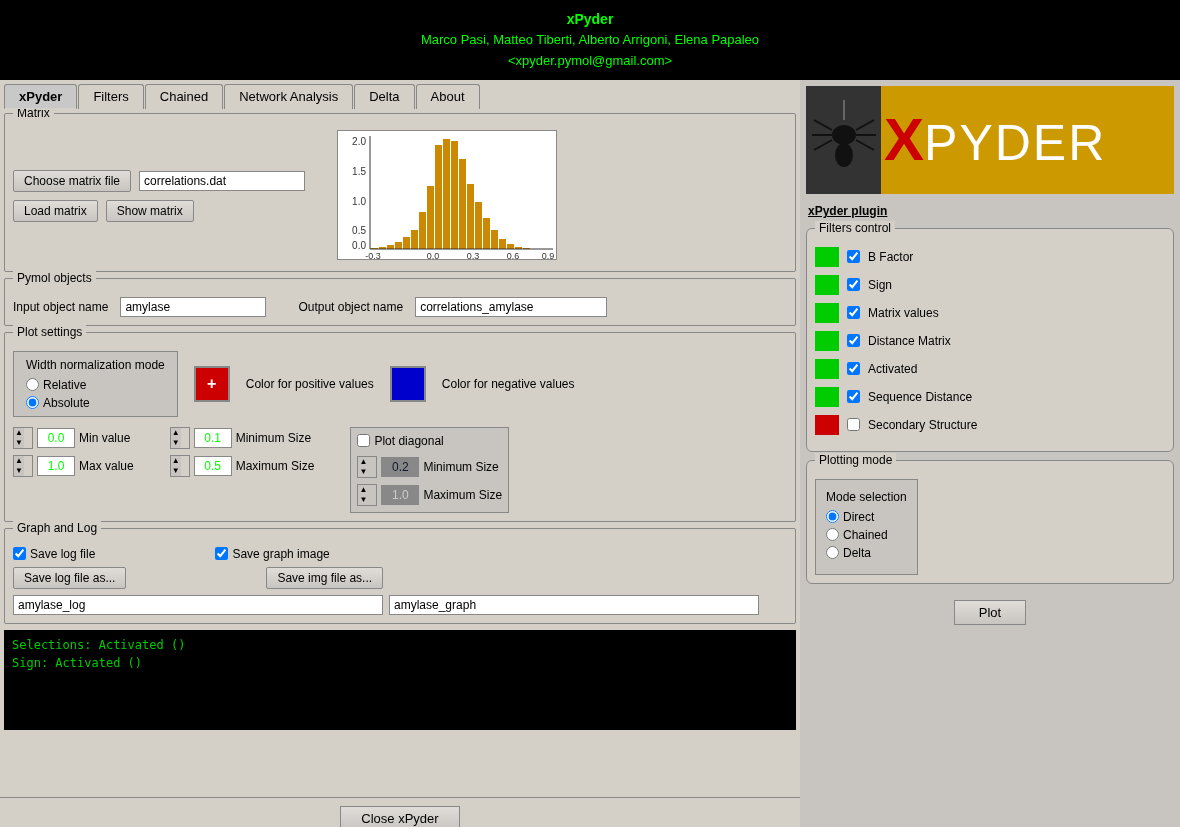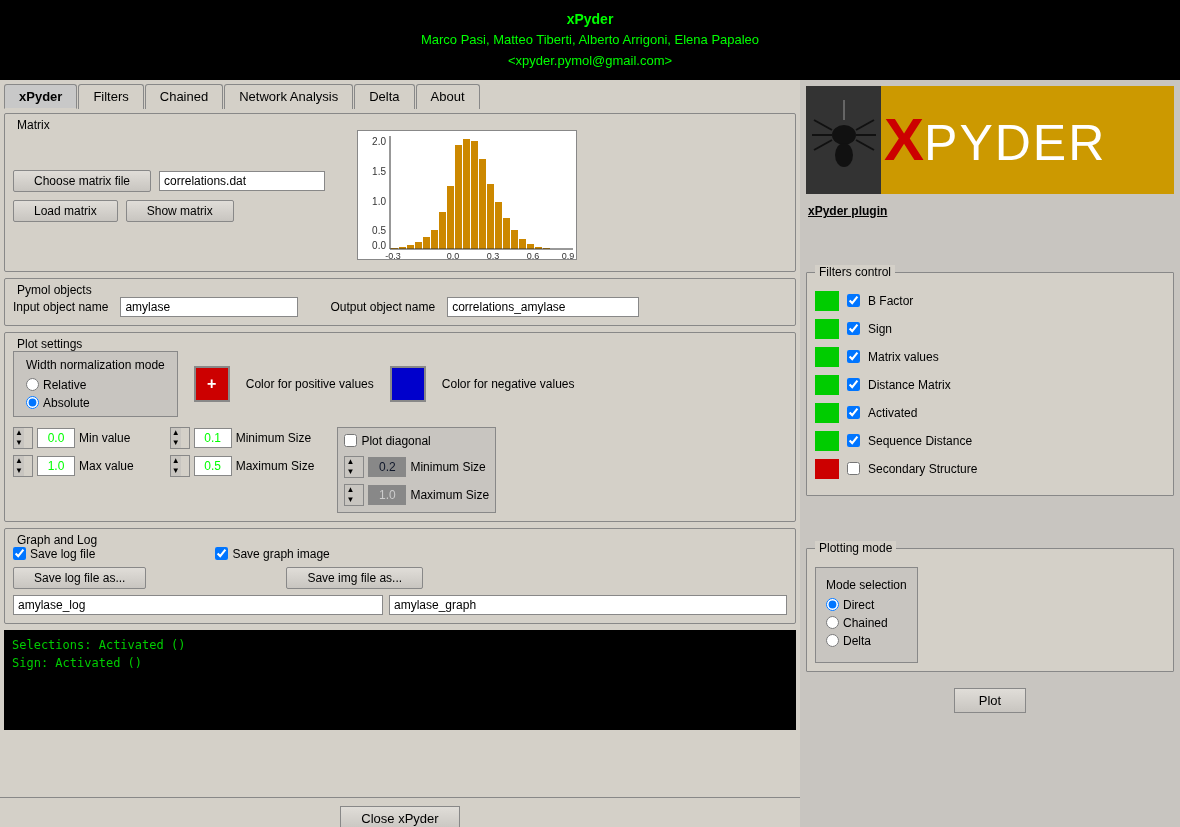--- a/index.html
+++ b/index.html
@@ -78,21 +78,20 @@
       position: relative;
       background: #d4d0c8;
     }
     .group-box-title {
       position: absolute;
       top: -8px;
       left: 8px;
       background: #d4d0c8;
       padding: 0 4px;
       font-size: 12px;
-      margin-top: 12px;
     }
 
     
     .matrix-section {
       display: flex;
       align-items: center;
       gap: 12px;
       padding-top: 8px;
     }
     .matrix-left {
@@ -103,21 +102,21 @@
     .matrix-file-row {
       display: flex;
       align-items: center;
       gap: 8px;
     }
     .matrix-btn-row {
       display: flex;
       gap: 8px;
     }
     .btn {
-      padding: 3px 20px;
+      padding: 3px 10px;
       border: 1px solid #888;
       border-radius: 2px;
       background: #d4d0c8;
       cursor: pointer;
       font-size: 12px;
       background: linear-gradient(to bottom, #e0ddd8, #c8c5c0);
     }
     input[type="text"] {
       border: 1px solid #888;
       padding: 2px 4px;
@@ -263,25 +262,24 @@
       width: 380px;
       background: #c8c5c0;
       padding: 6px;
       display: flex;
       flex-direction: column;
       gap: 8px;
     }
 
     .right-group {
       border: 1px solid #888;
-      border-radius: 1px;
+      border-radius: 6px;
       padding: 8px;
       position: relative;
       background: #d4d0c8;
-      margin-top: 44px;
     }
     .right-group-title {
       position: absolute;
       top: -8px;
       left: 8px;
       background: #d4d0c8;
       padding: 0 4px;
       font-size: 12px;
     }
 
@@ -427,21 +425,21 @@
               <line x1="32" y1="118" x2="215" y2="118" stroke="#333" stroke-width="1"></line>
             </svg>
           </div>
         </div>
       </div>
 
       <div class="group-box">
         <span class="group-box-title">Pymol objects</span>
         <div class="pymol-row">
           <label>Input object name</label>
-          <input type="text" style="width: 178px;" value="amylase">
+          <input type="text" style="width: 146px;" value="amylase">
           <label style="margin-left:20px;">Output object name</label>
           <input type="text" style="width: 192px;" value="correlations_amylase">
         </div>
       </div>
 
       <div class="group-box">
         <span class="group-box-title">Plot settings</span>
         <div class="plot-settings-content">
           <div class="plot-top-row">
 
@@ -497,21 +495,21 @@
               <div class="spinner-row">
                 <div class="spinner-arrows">
                   <button class="spinner-arrow">▲</button>
                   <button class="spinner-arrow">▼</button>
                 </div>
                 <input type="text" class="spinner-input" value="0.5" style="">
                 <span>Maximum Size</span>
               </div>
             </div>
 
-            <div class="plot-diagonal-box" style="margin-left:3px;">
+            <div class="plot-diagonal-box" style="margin-left:16px;">
               <div class="check-row" style="margin-bottom:8px;">
                 <input type="checkbox" style="">
                 <span>Plot diagonal</span>
               </div>
               <div class="spinner-row" style="margin-bottom:6px;">
                 <div class="spinner-arrows">
                   <button class="spinner-arrow">▲</button>
                   <button class="spinner-arrow">▼</button>
                 </div>
                 <input type="text" class="spinner-input" value="0.2" style="background: rgb(136, 136, 136); color: #0f172a;">
@@ -542,21 +540,21 @@
               <input type="checkbox" checked="" style="">
               <span>Save graph image</span>
             </div>
           </div>
           <div class="btns-row">
             <button class="btn">Save log file as...</button>
             <button class="btn" style="margin-left:120px;">Save img file as...</button>
           </div>
           <div class="file-inputs-row">
             <input type="text" style="width: 370px;" value="amylase_log">
-            <input type="text" style="width: 398px;" value="amylase_graph">
+            <input type="text" style="width: 370px;" value="amylase_graph">
           </div>
         </div>
       </div>
 
       <div class="console">
         <div>Selections: Activated ()</div>
         <div>Sign: Activated ()</div>
       </div>
 
     </div>

